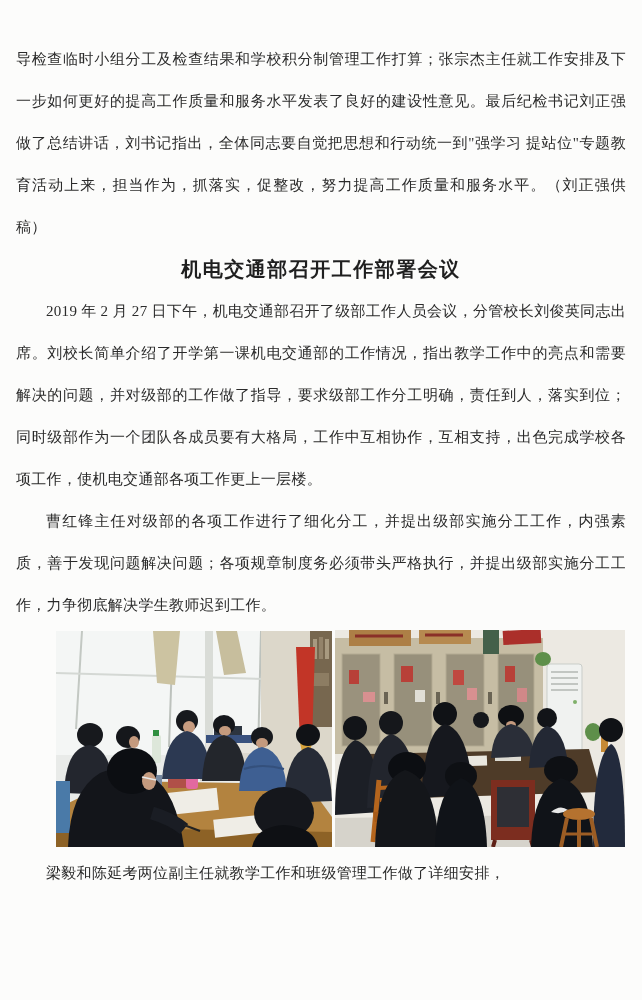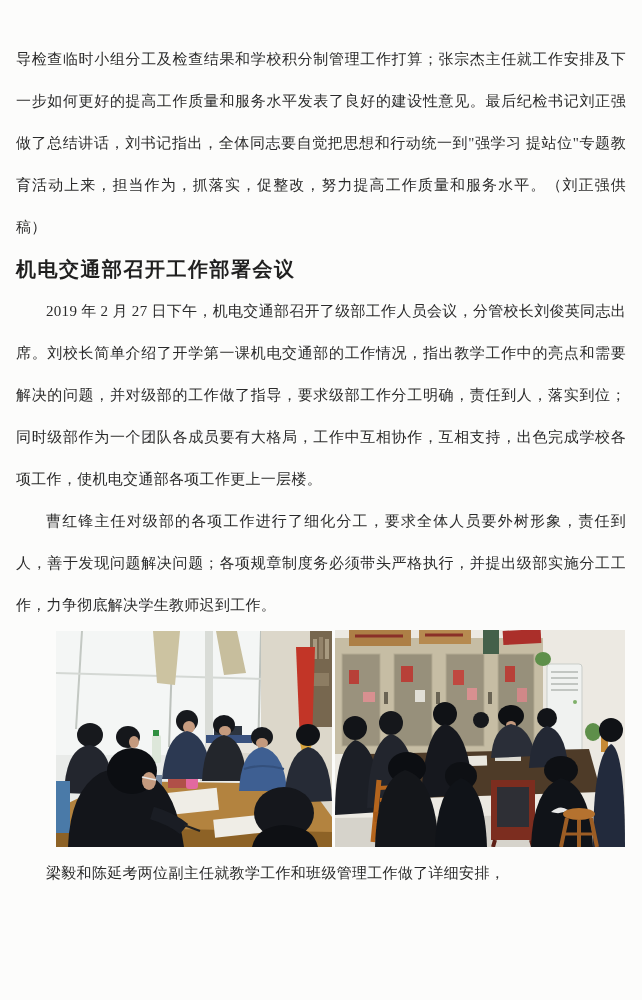--- a/index.html
+++ b/index.html
@@ -20,21 +20,21 @@
     text-align:justify;
     letter-spacing:0.3px;
   }
   .indent{text-indent:2em;}
   .heading{
     margin:0;
     font-family:"Liberation Sans","DejaVu Sans",sans-serif;
     font-weight:bold;
     font-size:20px;
     line-height:42px;
-    text-align:left;
+    text-align:center;
     letter-spacing:1.5px;
     color:#1f1f1f;
   }
   .photos{
     display:flex;
     gap:3px;
     margin:4px 0 0 40px;
     align-items:flex-end;
   }
   .photo{display:block;}
@@ -45,21 +45,21 @@
 <body>
 
 <div class="page">
 
   <p class="para">导检查临时小组分工及检查结果和学校积分制管理工作打算；张宗杰主任就工作安排及下一步如何更好的提高工作质量和服务水平发表了良好的建设性意见。最后纪检书记刘正强做了总结讲话，刘书记指出，全体同志要自觉把思想和行动统一到"强学习 提站位"专题教育活动上来，担当作为，抓落实，促整改，努力提高工作质量和服务水平。（刘正强供稿）</p>
 
   <h2 class="heading">机电交通部召开工作部署会议</h2>
 
   <p class="para indent">2019 年 2 月 27 日下午，机电交通部召开了级部工作人员会议，分管校长刘俊英同志出席。刘校长简单介绍了开学第一课机电交通部的工作情况，指出教学工作中的亮点和需要解决的问题，并对级部的工作做了指导，要求级部工作分工明确，责任到人，落实到位；同时级部作为一个团队各成员要有大格局，工作中互相协作，互相支持，出色完成学校各项工作，使机电交通部各项工作更上一层楼。</p>
 
-  <p class="para indent">曹红锋主任对级部的各项工作进行了细化分工，要求全体人员要外树形象，责任到人，善于发现问题解决问题；各项规章制度务必须带头严格执行，并提出级部实施分工工作，力争彻底解决学生教师迟到工作。</p>
+  <p class="para indent">曹红锋主任对级部的各项工作进行了细化分工，并提出级部实施分工工作，内强素质，善于发现问题解决问题；各项规章制度务必须带头严格执行，并提出级部实施分工工作，力争彻底解决学生教师迟到工作。</p>
 
   <div class="photos">
 
     <span class="photo">
     <svg width="276" height="216" viewBox="0 0 276 216" role="img" aria-label="会议照片：教师们围坐在窗边木桌旁研究工作">
       <rect width="276" height="216" fill="#e9ebe9"></rect>
       <g>
         <rect x="0" y="0" width="208" height="124" fill="#f4f6f5"></rect>
         <path d="M26,0 L20,98" stroke="#c3c8c3" stroke-width="2" fill="none"></path>
         <path d="M117,0 L113,116" stroke="#bdc2bd" stroke-width="2" fill="none"></path>

